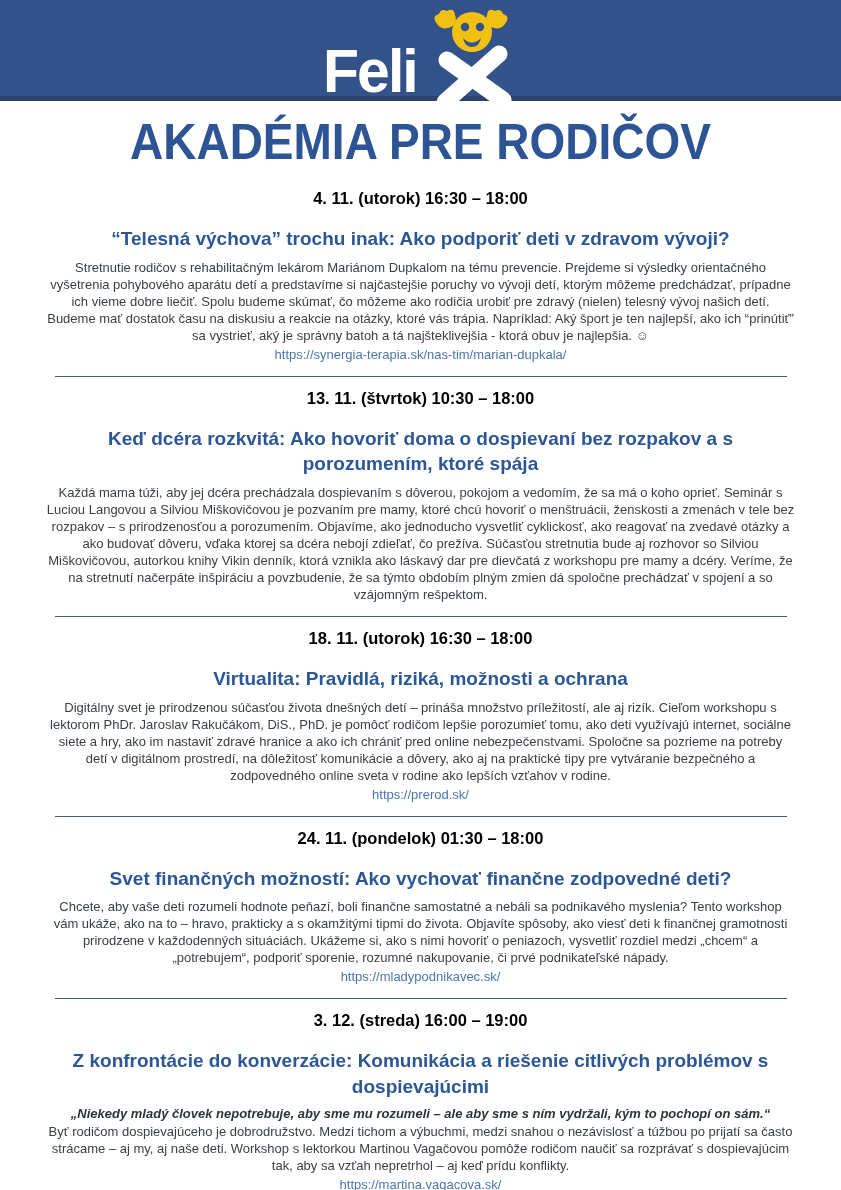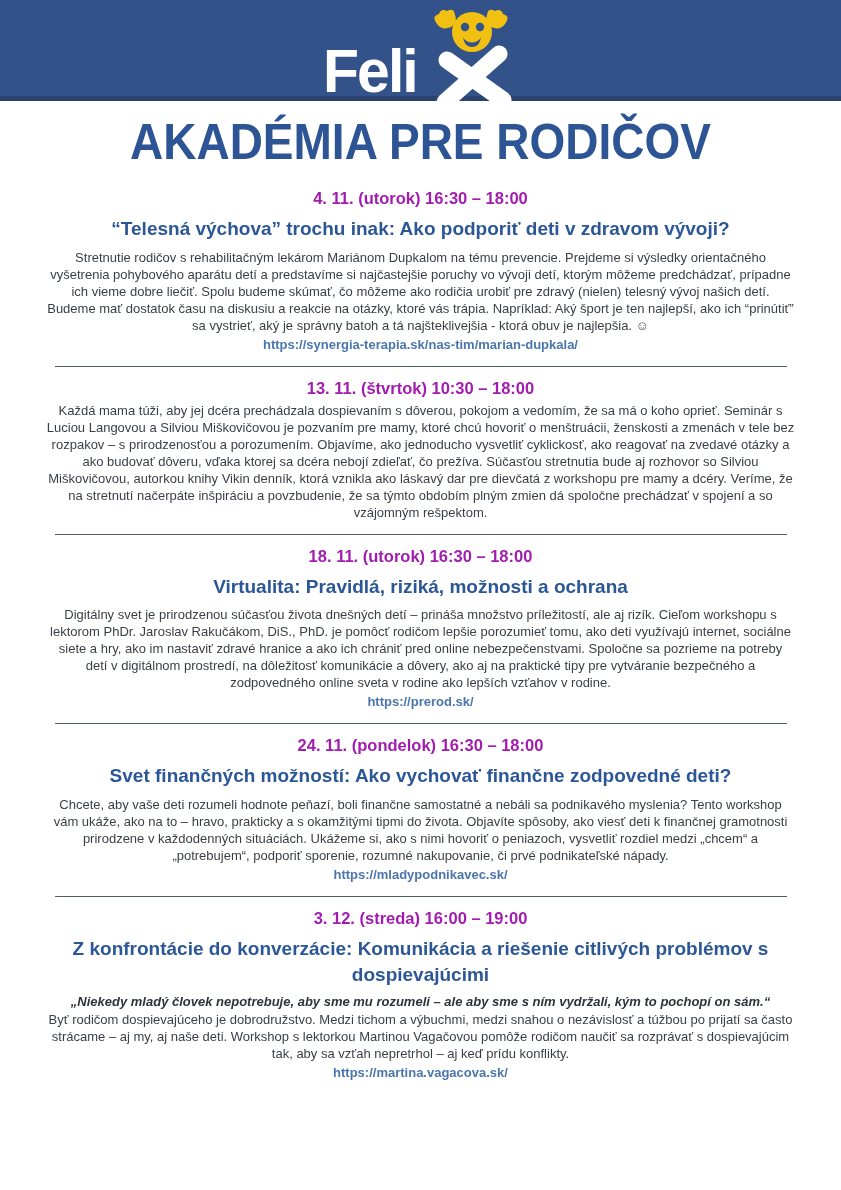--- a/index.html
+++ b/index.html
@@ -29,36 +29,36 @@
     text-align: center; color: #2d5494; font-weight: 700;
     font-size: 50px; letter-spacing: 0px; line-height: 1.1;
     margin: 14px auto 6px; transform: scaleX(0.92); transform-origin: center;
     white-space: nowrap;
   }
 
   
   main { padding-top: 4px; }
   .session { text-align: center; padding: 9px 0 10px; }
   .session-date {
-    font-weight: 700; color: #a21caf; font-size: 16.5px; margin-bottom: 4px;
+    font-weight: 700; color: #000000; font-size: 16.5px; margin-bottom: 4px;
   }
   .session-title {
     color: #2b5797; font-weight: 700; font-size: 19px; line-height: 1.35;
-    max-width: 730px; margin: 8px auto 7px;
+    max-width: 730px; margin: 18px auto 7px;
   }
   .session-desc {
     font-size: 13px; line-height: 17px; color: #3a3f45;
     max-width: 748px; margin: 0 auto;
   }
   .session-quote {
     font-size: 13px; font-style: italic; font-weight: 600; color: #2f343a;
     max-width: 748px; margin: 2px auto 2px;
   }
   .session-link {
-    display: inline-block; margin-top: 3px; font-size: 13px; font-weight: 700;
+    display: inline-block; margin-top: 3px; font-size: 13px; font-weight: 400;
     color: #4a76ad; text-decoration: none; cursor: pointer;
   }
   .divider {
     border: none; border-top: 1.6px solid #4d5a68;
     width: 732px; margin: 3px auto;
   }
 </style>
 </head>
 <body>
 
@@ -91,36 +91,37 @@
       <div class="session-date">4. 11. (utorok) 16:30 – 18:00</div>
       <h2 class="session-title">“Telesná výchova” trochu inak: Ako podporiť deti v zdravom vývoji?</h2>
       <p class="session-desc">Stretnutie rodičov s rehabilitačným lekárom Mariánom Dupkalom na tému prevencie. Prejdeme si výsledky orientačného vyšetrenia pohybového aparátu detí a predstavíme si najčastejšie poruchy vo vývoji detí, ktorým môžeme predchádzať, prípadne ich vieme dobre liečiť. Spolu budeme skúmať, čo môžeme ako rodičia urobiť pre zdravý (nielen) telesný vývoj našich detí. Budeme mať dostatok času na diskusiu a reakcie na otázky, ktoré vás trápia. Napríklad: Aký šport je ten najlepší, ako ich “prinútiť” sa vystrieť, aký je správny batoh a tá najšteklivejšia - ktorá obuv je najlepšia. ☺</p>
       <a class="session-link">https://synergia-terapia.sk/nas-tim/marian-dupkala/</a>
     </section>
 
     <hr class="divider">
 
     <section class="session">
       <div class="session-date">13. 11. (štvrtok) 10:30 – 18:00</div>
+      <h2 class="session-title">Keď dcéra rozkvitá: Ako hovoriť doma o dospievaní bez rozpakov a s porozumením, ktoré spája</h2>
       <p class="session-desc">Každá mama túži, aby jej dcéra prechádzala dospievaním s dôverou, pokojom a vedomím, že sa má o koho oprieť. Seminár s Luciou Langovou a Silviou Miškovičovou je pozvaním pre mamy, ktoré chcú hovoriť o menštruácii, ženskosti a zmenách v tele bez rozpakov – s prirodzenosťou a porozumením. Objavíme, ako jednoducho vysvetliť cyklickosť, ako reagovať na zvedavé otázky a ako budovať dôveru, vďaka ktorej sa dcéra nebojí zdieľať, čo prežíva. Súčasťou stretnutia bude aj rozhovor so Silviou Miškovičovou, autorkou knihy Vikin denník, ktorá vznikla ako láskavý dar pre dievčatá z workshopu pre mamy a dcéry. Veríme, že na stretnutí načerpáte inšpiráciu a povzbudenie, že sa týmto obdobím plným zmien dá spoločne prechádzať v spojení a so vzájomným rešpektom.</p>
     </section>
 
     <hr class="divider">
 
     <section class="session">
       <div class="session-date">18. 11. (utorok) 16:30 – 18:00</div>
       <h2 class="session-title">Virtualita: Pravidlá, riziká, možnosti a ochrana</h2>
       <p class="session-desc">Digitálny svet je prirodzenou súčasťou života dnešných detí – prináša množstvo príležitostí, ale aj rizík. Cieľom workshopu s lektorom PhDr. Jaroslav Rakučákom, DiS., PhD. je pomôcť rodičom lepšie porozumieť tomu, ako deti využívajú internet, sociálne siete a hry, ako im nastaviť zdravé hranice a ako ich chrániť pred online nebezpečenstvami. Spoločne sa pozrieme na potreby detí v digitálnom prostredí, na dôležitosť komunikácie a dôvery, ako aj na praktické tipy pre vytváranie bezpečného a zodpovedného online sveta v rodine ako lepších vzťahov v rodine.</p>
       <a class="session-link">https://prerod.sk/</a>
     </section>
 
     <hr class="divider">
 
     <section class="session">
-      <div class="session-date">24. 11. (pondelok) 16:30 – 18:00</div>
+      <div class="session-date">24. 11. (pondelok) 01:30 – 18:00</div>
       <h2 class="session-title">Svet finančných možností: Ako vychovať finančne zodpovedné deti?</h2>
       <p class="session-desc">Chcete, aby vaše deti rozumeli hodnote peňazí, boli finančne samostatné a nebáli sa podnikavého myslenia? Tento workshop vám ukáže, ako na to – hravo, prakticky a s okamžitými tipmi do života. Objavíte spôsoby, ako viesť deti k finančnej gramotnosti prirodzene v každodenných situáciách. Ukážeme si, ako s nimi hovoriť o peniazoch, vysvetliť rozdiel medzi „chcem“ a „potrebujem“, podporiť sporenie, rozumné nakupovanie, či prvé podnikateľské nápady.</p>
       <a class="session-link">https://mladypodnikavec.sk/</a>
     </section>
 
     <hr class="divider">
 
     <section class="session">
       <div class="session-date">3. 12. (streda) 16:00 – 19:00</div>
       <h2 class="session-title">Z konfrontácie do konverzácie: Komunikácia a riešenie citlivých problémov s dospievajúcimi</h2>

